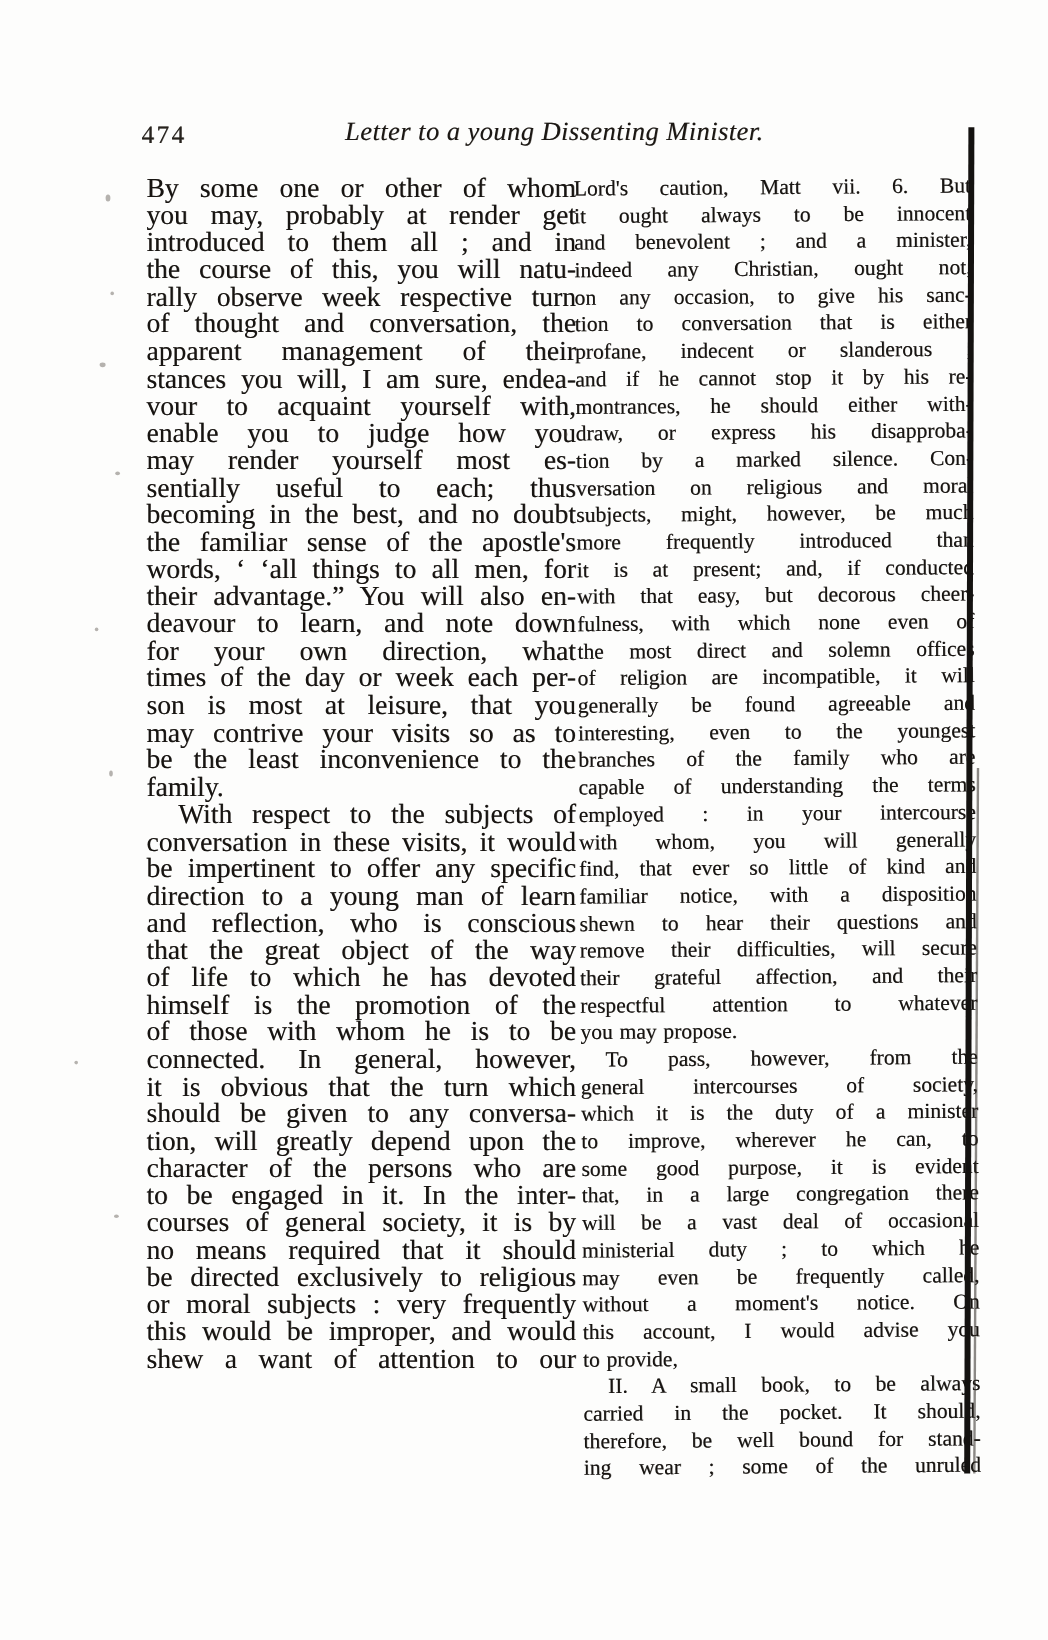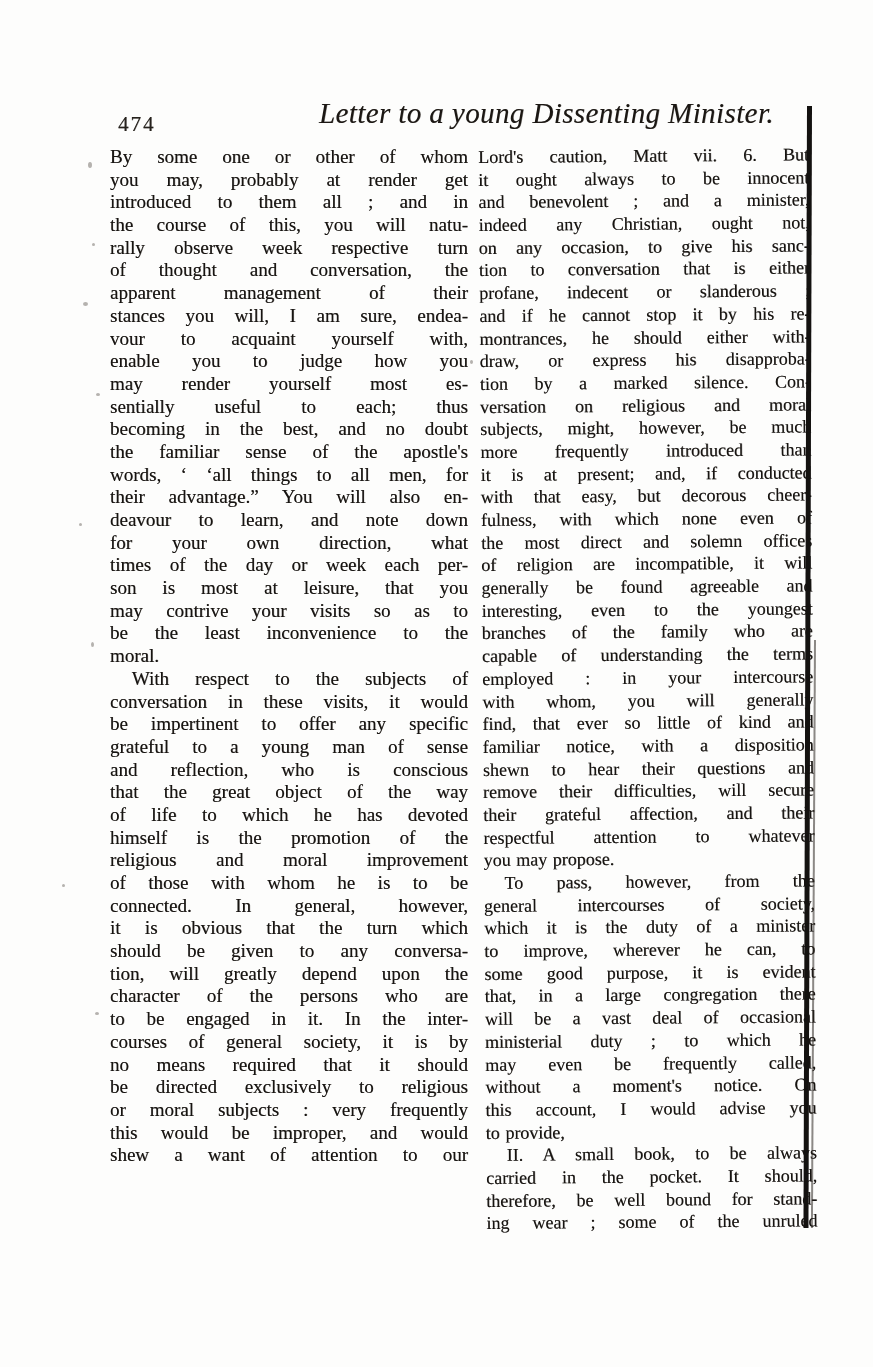--- a/index.html
+++ b/index.html
@@ -13,35 +13,34 @@
   .page {
     position: absolute; inset: 0;
     background: #fdfdfc;
   }
   
   .header { position: absolute; top: 97px; left: 110px; width: 694px; height: 32px; }
   .pagenum {
     position: absolute; left: 8px; top: 3px;
     font-size: 21px; letter-spacing: 2px; color: #26221d;
     text-shadow: 0.4px 0 0 rgba(25,20,15,0.5);
-    margin-top: 12px;
   }
   .title {
     position: absolute; left: 40px; right: 30px; top: 0;
-    text-align: right; font-style: italic; font-size: 29px;
+    text-align: center; font-style: italic; font-size: 22px;
     letter-spacing: 0.4px; color: #1b1713;
     text-shadow: 0.4px 0 0 rgba(25,20,15,0.45);
   }
   
   .columns { position: absolute; top: 146px; left: 110px; width: 700px; }
   .col {
     position: absolute; top: 0;
     text-shadow: 0.35px 0 0 rgba(22,17,12,0.55);
   }
-  .col-left  { left: 0;     width: 358px; font-size: 19px; }
+  .col-left  { left: 12px;     width: 358px; font-size: 23px; }
   .col-right { left: 368px; width: 331px; font-size: 18px;
                transform: rotate(-0.45deg); transform-origin: 0 0; }
   .line {
     height: 22.7px; line-height: 22.6px;
     text-align: justify; text-align-last: justify;
     word-spacing: 0.06em;
     white-space: nowrap;
   }
   .line.pend { text-align-last: left; }
   .line.indent { text-indent: 1.15em; }
@@ -95,30 +94,29 @@
         <div class="line">becoming in the best, and no doubt</div>
         <div class="line">the familiar sense of the apostle's</div>
         <div class="line">words, ‘ ‘all things to all men, for</div>
         <div class="line">their advantage.” You will also en-</div>
         <div class="line">deavour to learn, and note down</div>
         <div class="line">for your own direction, what</div>
         <div class="line">times of the day or week each per-</div>
         <div class="line">son is most at leisure, that you</div>
         <div class="line">may contrive your visits so as to</div>
         <div class="line">be the least inconvenience to the</div>
-        <div class="line pend">moral.</div>
+        <div class="line pend">family.</div>
         <div class="line indent">With respect to the subjects of</div>
         <div class="line">conversation in these visits, it would</div>
         <div class="line">be impertinent to offer any specific</div>
-        <div class="line">grateful to a young man of sense</div>
+        <div class="line">direction to a young man of learn</div>
         <div class="line">and reflection, who is conscious</div>
         <div class="line">that the great object of the way</div>
         <div class="line">of life to which he has devoted</div>
         <div class="line">himself is the promotion of the</div>
-        <div class="line">religious and moral improvement</div>
         <div class="line">of those with whom he is to be</div>
         <div class="line">connected. In general, however,</div>
         <div class="line">it is obvious that the turn which</div>
         <div class="line">should be given to any conversa-</div>
         <div class="line">tion, will greatly depend upon the</div>
         <div class="line">character of the persons who are</div>
         <div class="line">to be engaged in it. In the inter-</div>
         <div class="line">courses of general society, it is by</div>
         <div class="line">no means required that it should</div>
         <div class="line">be directed exclusively to religious</div>

